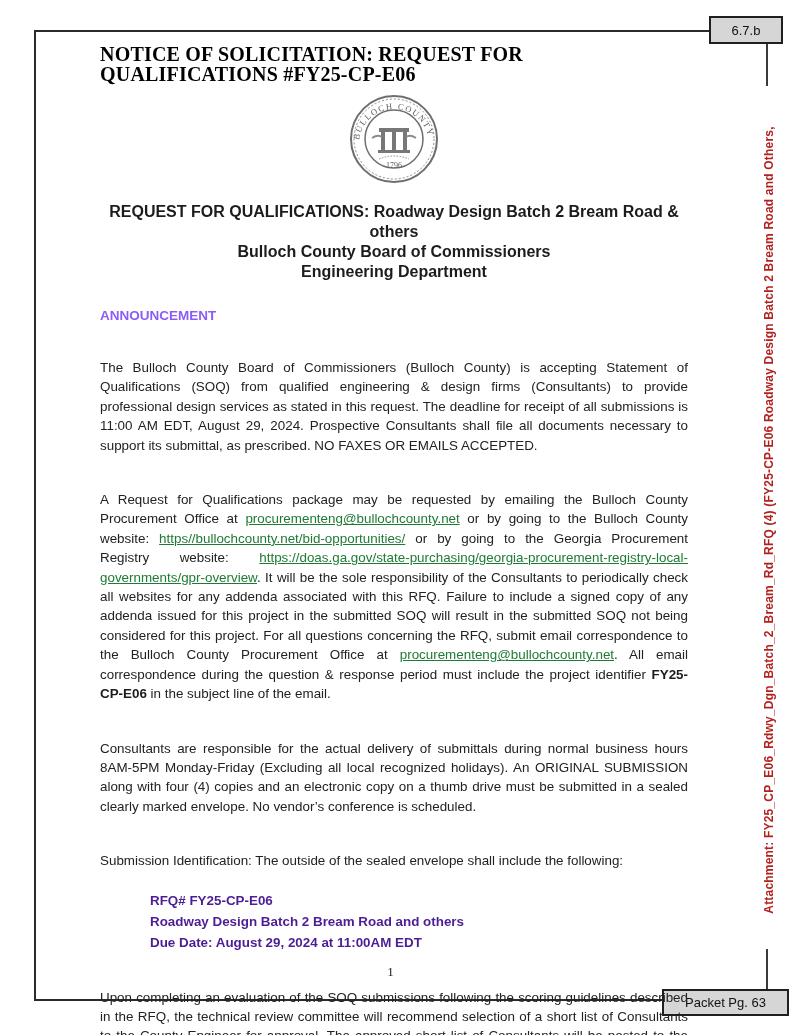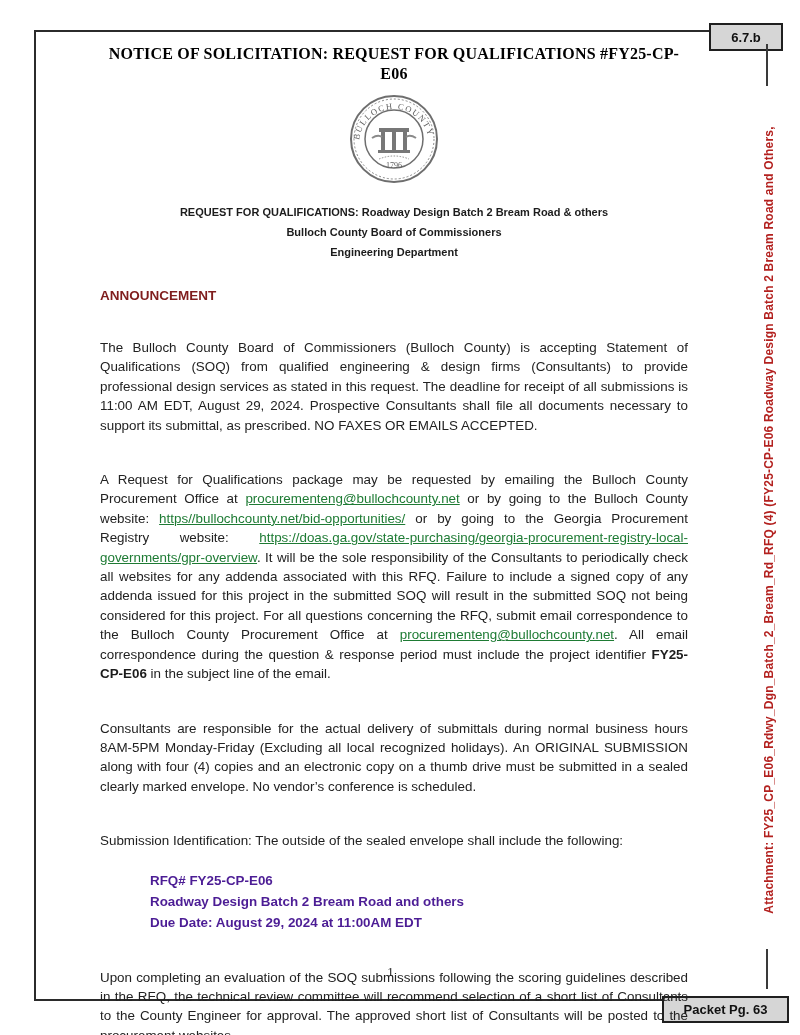--- a/index.html
+++ b/index.html
@@ -12,38 +12,38 @@
   *{margin:0;padding:0;box-sizing:border-box;}
   body{background:#ffffff;font-family:"Liberation Sans",sans-serif;}
   .canvas{position:relative;width:800px;height:1035px;background:#ffffff;overflow:hidden;}
 
   
   .page-top-line{position:absolute;left:34px;top:30px;width:677px;height:2px;background:var(--border);}
   .page-left-line{position:absolute;left:34px;top:30px;width:2px;height:971px;background:var(--border);}
   .page-bottom-line{position:absolute;left:34px;top:999px;width:630px;height:2px;background:var(--border);}
 
   .badge{position:absolute;background:var(--badge-bg);border:2px solid #1f1f1f;
-         font-weight:bold;font-size:13px;display:flex;align-items:center;justify-content:center;
-         color:#111;font-family:"Liberation Sans",sans-serif;margin-top:7px;}
+         font-weight:normal;font-size:13px;display:flex;align-items:center;justify-content:center;
+         color:#111;font-family:"Liberation Sans",sans-serif;}
   .badge-ref{left:709px;top:16px;width:74px;height:28px;}
   .badge-packet{left:662px;top:989px;width:127px;height:27px;}
   .connector{position:absolute;width:2px;background:#3a3a3a;}
   .connector-top{left:766px;top:44px;height:42px;}
   .connector-bottom{left:766px;top:949px;height:40px;}
 
   .sidebar-text{position:absolute;left:341px;top:511px;width:860px;height:18px;
     transform:rotate(-90deg);color:var(--red);font-weight:bold;font-size:12px;
     letter-spacing:.2px;text-align:center;white-space:nowrap;}
 
   .content{position:absolute;left:100px;top:44px;width:588px;color:#222;}
-  .doc-title{font-family:"Liberation Serif",serif;font-weight:bold;font-size:16px;
-    line-height:20px;text-align:center;letter-spacing:.2px;color:#000;}
+  .doc-title{font-family:"Liberation Serif",serif;font-weight:bold;font-size:20px;
+    line-height:20px;letter-spacing:.2px;color:#000;}
   .seal-wrap{text-align:center;margin-top:8px;}
-  .subtitle{font-weight:bold;font-size:11px;line-height:20px;text-align:center;margin-top:12px;color:#1c1c1c;}
-  .section-heading{font-weight:bold;font-size:13.5px;margin-top:26px;color:#7f1d1d;}
+  .subtitle{font-weight:bold;font-size:16px;line-height:20px;text-align:center;margin-top:12px;color:#1c1c1c;}
+  .section-heading{font-weight:bold;font-size:13.5px;margin-top:26px;color:#8b5cf6;}
   .para{font-size:13.4px;line-height:19.4px;text-align:justify;margin-top:35px;color:#222;}
   .para a.doc-link{color:var(--link);text-decoration:underline;}
   .para strong{color:#1c1c1c;}
   .block{margin:19px 0 0 50px;font-weight:bold;font-size:13.4px;line-height:21px;color:#4c1d95;}
   .page-num{position:absolute;left:35px;top:964px;width:711px;text-align:center;
     font-family:"Liberation Serif",serif;font-size:13px;color:#222;}
 </style>
 </head>
 <body>
 

